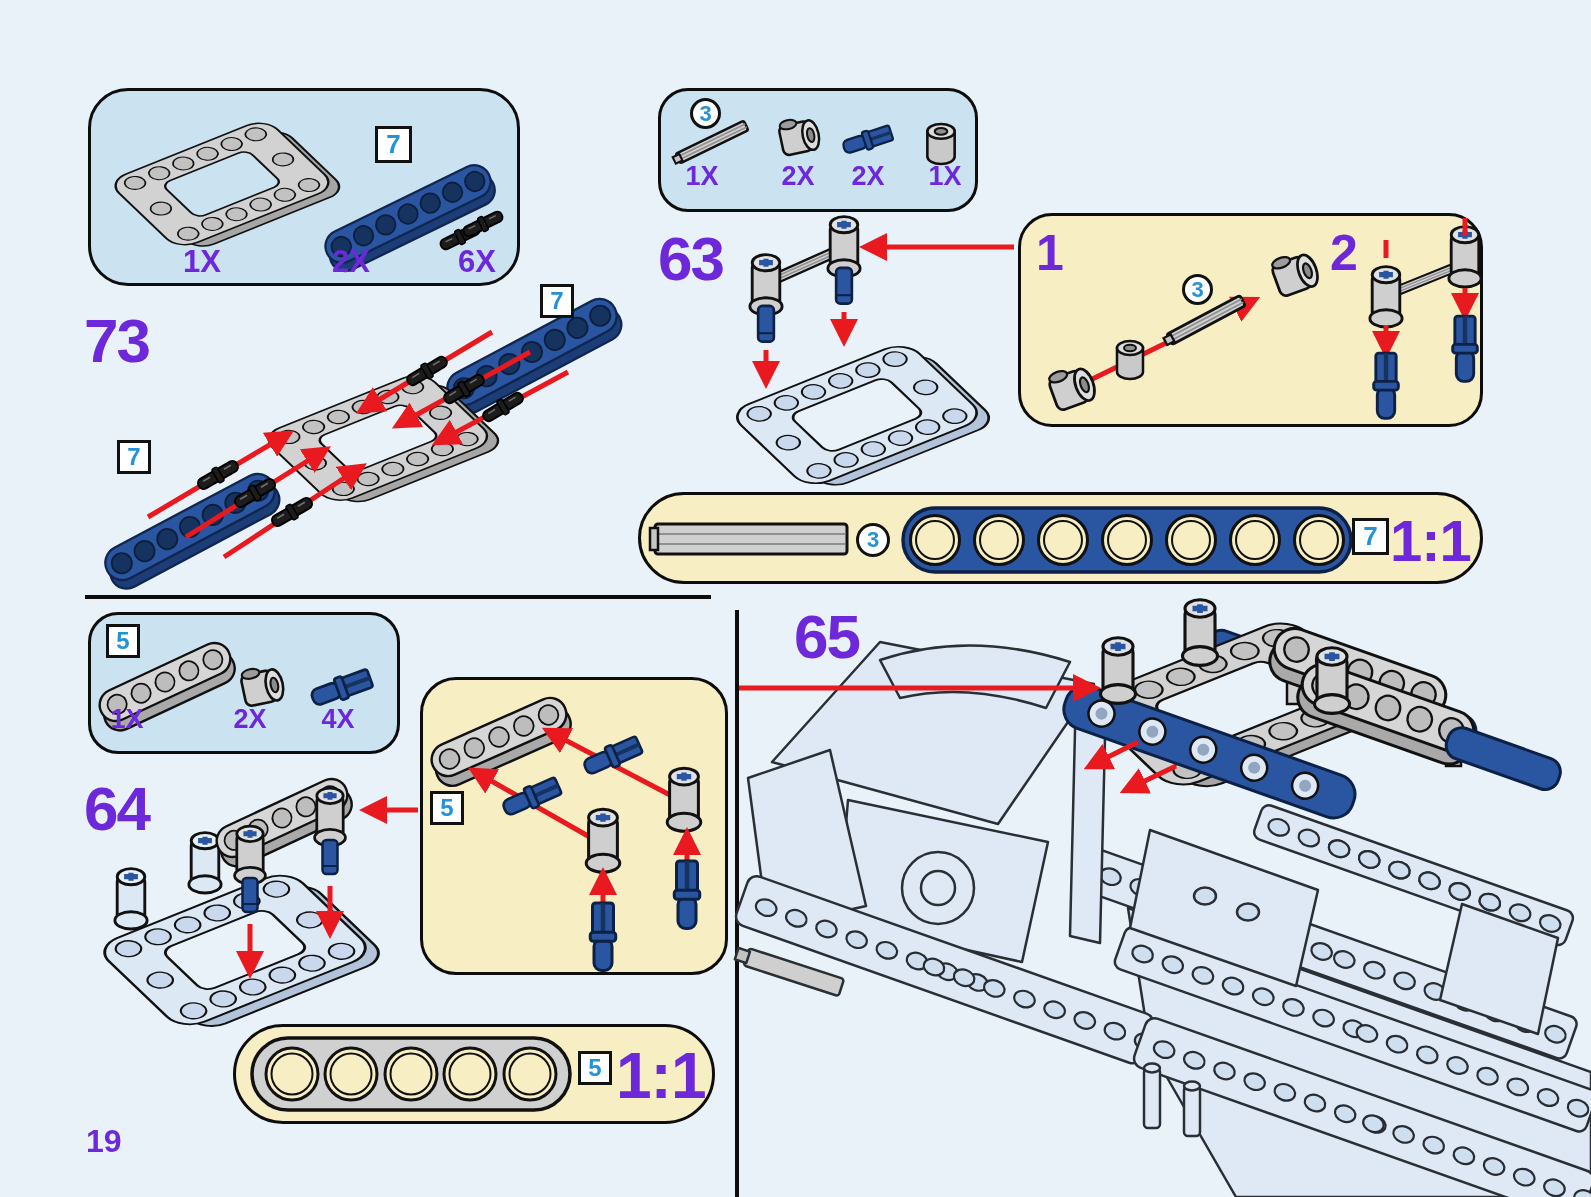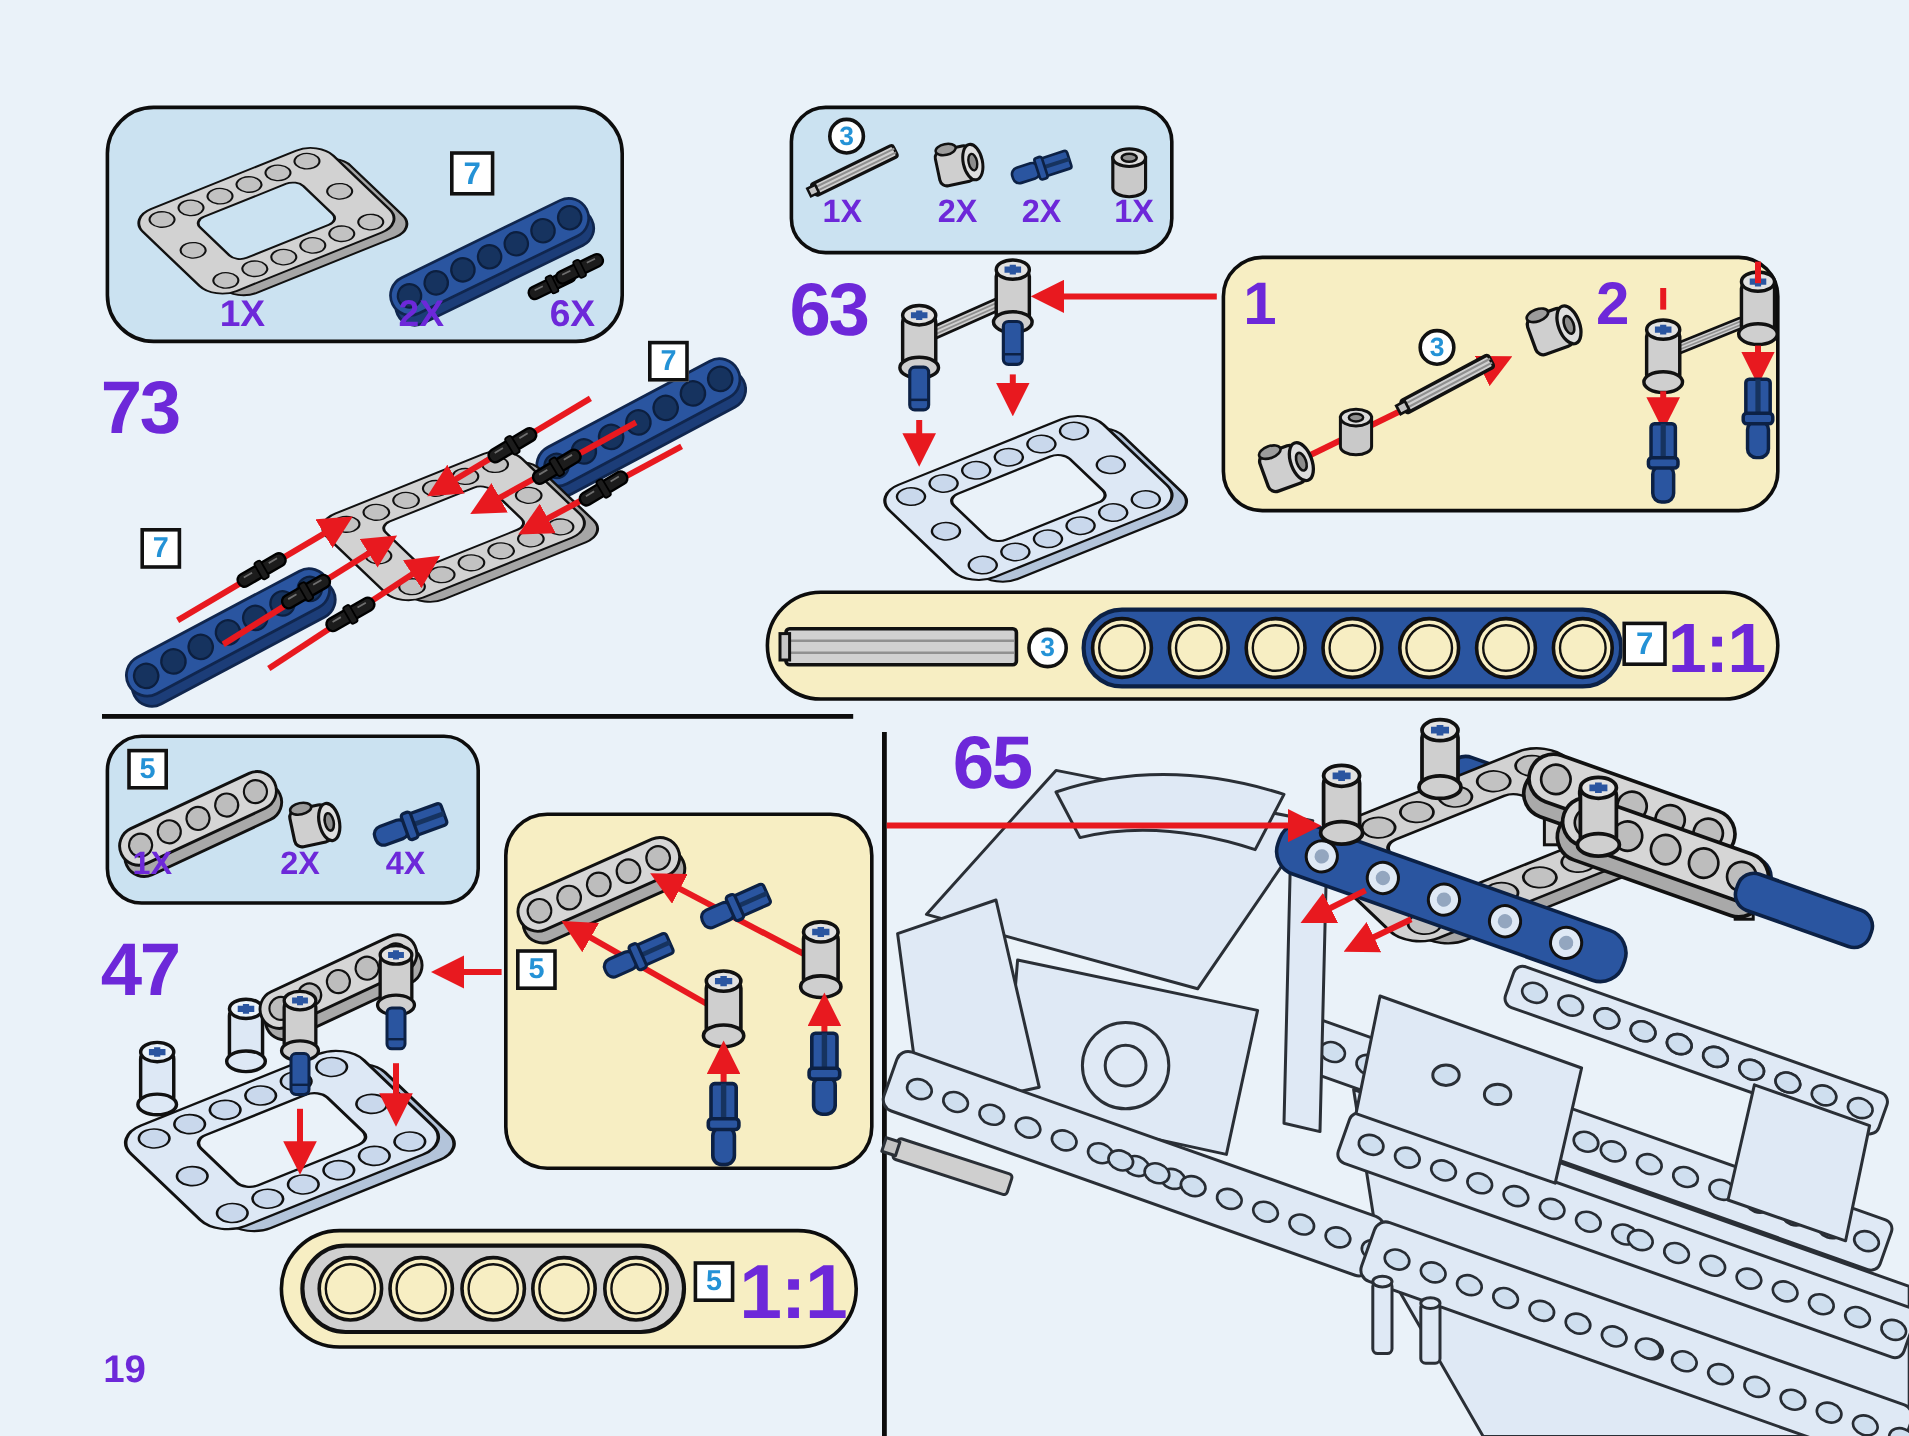--- a/index.html
+++ b/index.html
@@ -394,21 +394,21 @@
 
     <g>
       <line class="rline" x1="739" y1="688" x2="1094" y2="688" marker-end="url(#ah)"></line>
       <line class="rline" x1="1138" y1="742" x2="1090" y2="766" marker-end="url(#ah)"></line>
       <line class="rline" x1="1176" y1="766" x2="1126" y2="790" marker-end="url(#ah)"></line>
     </g>
   </svg>
 
   <div class="lbl stepnum" style="left:84px;top:310px;">73</div>
   <div class="lbl stepnum" style="left:658px;top:228px;">63</div>
-  <div class="lbl stepnum" style="left:84px;top:778px;">47</div>
+  <div class="lbl stepnum" style="left:84px;top:778px;">64</div>
   <div class="lbl stepnum" style="left:746px;top:606px;margin-left:48px;">65</div>
 
   <div class="lbl subnum" style="left:1036px;top:228px;">1</div>
   <div class="lbl subnum" style="left:1330px;top:228px;">2</div>
 
   <div class="lbl qty" style="left:167px;top:246px;">1X</div>
   <div class="lbl qty" style="left:316px;top:246px;">2X</div>
   <div class="lbl qty" style="left:442px;top:246px;">6X</div>
 
   <div class="lbl qty" style="left:667px;top:163px;font-size:27px;">1X</div>

